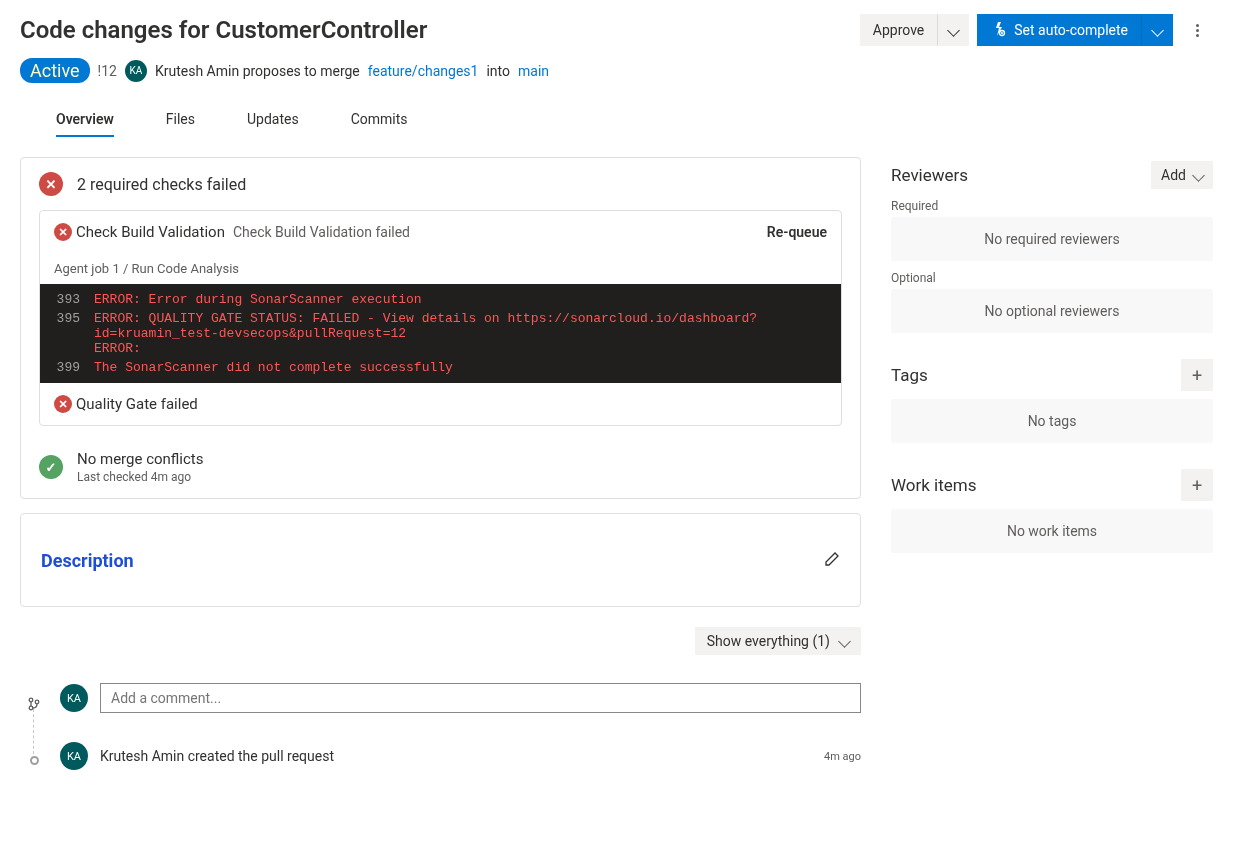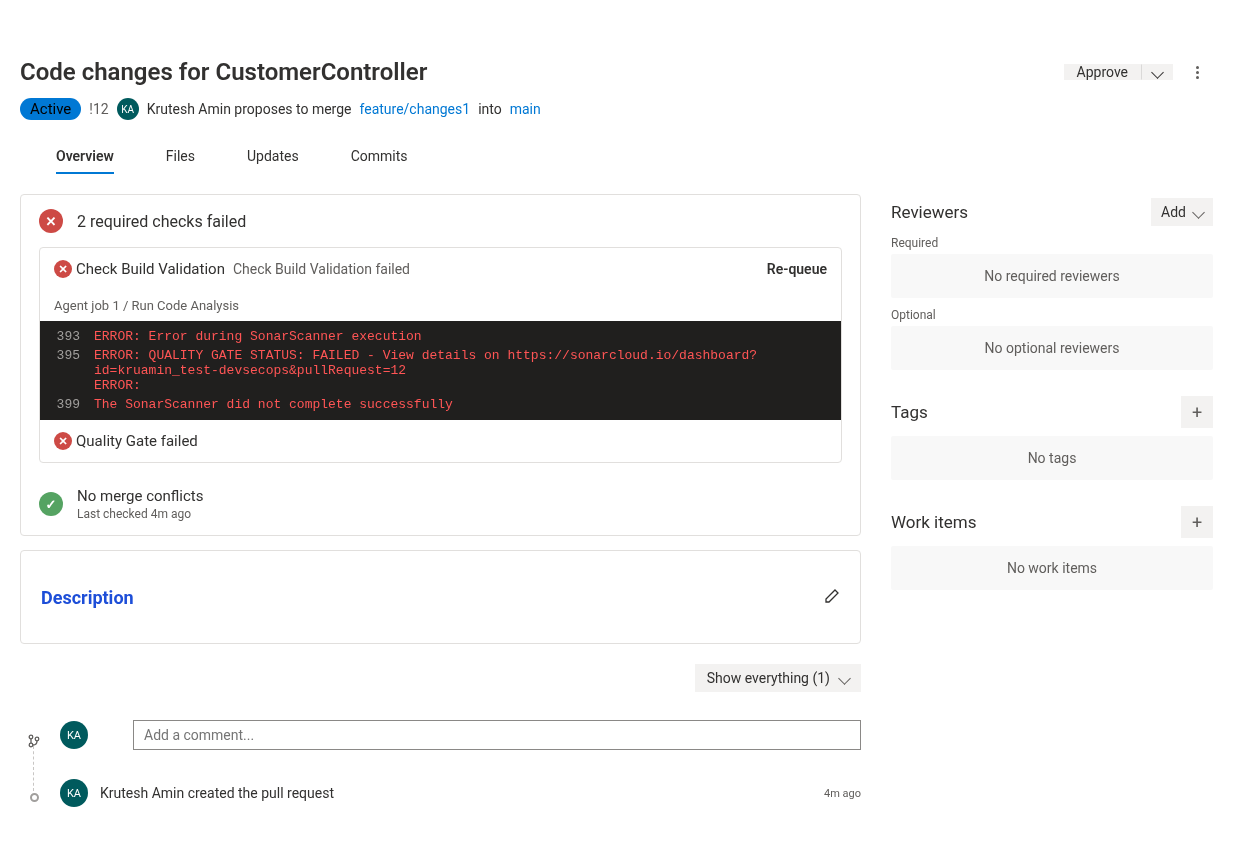--- a/index.html
+++ b/index.html
@@ -3,37 +3,37 @@
 <meta charset="utf-8">
 <style>
   * { box-sizing: border-box; margin: 0; padding: 0; }
   body {
     font-family: "Segoe UI", -apple-system, BlinkMacSystemFont, Roboto, sans-serif;
     font-size: 14px;
     color: #323130;
     background: #fff;
     padding: 14px 20px 40px 20px;
   }
-  .header-row { display: flex; align-items: center; justify-content: space-between; margin-top: 44px; }
+  .header-row { display: flex; align-items: center; justify-content: space-between; }
   .title { font-size: 24px; font-weight: 600; color: #323130; }
   .header-buttons { display: flex; gap: 8px; align-items: center; }
-  .btn { display: inline-flex; align-items: center; justify-content: center; height: 16px; padding: 0 12px; font-size: 14px; border: 1px solid transparent; cursor: pointer; font-family: inherit; }
+  .btn { display: inline-flex; align-items: center; justify-content: center; height: 32px; padding: 0 12px; font-size: 14px; border: 1px solid transparent; cursor: pointer; font-family: inherit; }
   .btn-split { display: flex; }
   .btn-split .btn { border-radius: 0; }
   .btn-split .caret { width: 32px; padding: 0; border-left: 1px solid rgba(0,0,0,0.1); }
   .btn-default { background: #f3f2f1; color: #323130; }
   .btn-primary { background: #0078d4; color: #fff; }
   .btn-icon { background: transparent; width: 32px; }
   .chev::after { content: ""; display: inline-block; width: 8px; height: 8px; border-right: 1.5px solid currentColor; border-bottom: 1.5px solid currentColor; transform: rotate(45deg); margin-top: -4px; }
   .more-dots { display:flex; flex-direction:column; gap:2px; align-items:center; justify-content:center;}
   .more-dots span{width:3px;height:3px;background:#605e5c;border-radius:50%;}
   .autocomplete-icon { margin-right: 8px; }
 
   .meta-row { margin-top: 12px; display: flex; align-items: center; gap: 8px; font-size: 14px; color:#323130; }
-  .pill { background: #0078d4; color:#000000; border-radius: 12px; padding: 2px 10px; font-size: 15px; }
+  .pill { background: #0078d4; color:#fef9c3; border-radius: 12px; padding: 2px 10px; font-size: 18px; }
   .pr-id { color:#605e5c; }
   .avatar { width:22px; height:22px; border-radius:50%; background:#005a5d; color:#fff; font-size:10px; display:inline-flex; align-items:center; justify-content:center;}
   .link { color:#0078d4; cursor:pointer; }
 
   .tabs { margin-top: 22px; display:flex; gap: 16px; border-bottom: 0; }
   .tab { padding: 6px 0 10px 0; cursor:pointer; color:#323130; font-size:14px; position:relative;margin-left:36px;}
   .tab.active { font-weight:600; }
   .tab.active::after { content:""; position:absolute; left:0; right:0; bottom:0; height:2px; background:#0078d4; }
 
   .content-row { display:flex; gap:30px; margin-top: 20px; align-items:flex-start;justify-content:flex-end;}
@@ -71,21 +71,21 @@
   .filter-btn { display:flex; align-items:center; gap:10px; background:#f3f2f1; padding:6px 12px; cursor:pointer;}
 
   .timeline { position:relative; margin-left: 6px; }
   .timeline-item { display:flex; gap:18px; align-items:flex-start; position:relative; margin-bottom: 28px;}
   .timeline-marker { width:16px; display:flex; justify-content:center; padding-top:14px;}
   .timeline-dot { width:9px; height:9px; border-radius:50%; border:2px solid #a19f9d; background:#fff;}
   .timeline-line { position:absolute; left:7px; top:26px; bottom:-40px; width:1px; border-left:1px dashed #c8c6c4;}
   .comment-box-wrap { flex:1; display:flex; gap:12px; align-items:flex-start;}
   .comment-box { flex:1; display:flex; gap:12px; align-items:center; border:1px solid #e1dfdd; border-radius:4px; padding: 10px 12px;}
   .avatar-md { width:28px;height:28px;border-radius:50%;background:#005a5d;color:#fff;font-size:11px;display:flex;align-items:center;justify-content:center;flex-shrink:0;}
-  .comment-input { flex:1; border:1px solid #8a8886; padding:6px 10px; font-size:14px; color:#605e5c; font-family:inherit;margin-left:33px;}
+  .comment-input { flex:1; border:1px solid #8a8886; padding:6px 10px; font-size:14px; color:#605e5c; font-family:inherit;}
   .event-row { flex:1; display:flex; align-items:center; gap:12px;}
   .event-text { flex:1; font-size:14px; }
   .event-time { color:#605e5c; font-size:11px;}
 
   
   .side-section { margin-bottom: 26px; }
   .side-header { display:flex; justify-content:space-between; align-items:center; margin-bottom: 8px;}
   .side-title { font-size:17px; }
   .side-sub { font-size:12px; color:#605e5c; margin-bottom:4px; margin-top:10px;}
   .side-btn { background:#f3f2f1; padding:6px 10px; display:flex; align-items:center; gap:8px; cursor:pointer; font-size:14px;}
@@ -97,20 +97,35 @@
 
 <div class="header-row">
   <div class="title">Code changes for CustomerController</div>
   <div class="header-buttons">
     <div class="btn-split">
       <button class="btn btn-default">Approve</button>
       <button class="btn btn-default caret">
           <span class="chev"></span>
         </button>
     </div>
+    <div class="btn-split">
+      <button class="btn btn-primary">
+        <span class="autocomplete-icon">
+          <svg width="16" height="16" viewBox="0 0 16 16" fill="currentColor">
+              <path d="M8 1 L6 7 H9 L7 15 L12 6 H9 L11 1 Z"></path>
+              <circle cx="12" cy="12" r="2.5" fill="none" stroke="currentColor" stroke-width="1.3"></circle>
+              <path d="M12 10.8 L12 13.2 M10.8 12 L13.2 12" stroke="currentColor" stroke-width="1"></path>
+            </svg>
+        </span>
+        <span>Set auto-complete</span>
+      </button>
+      <button class="btn btn-primary caret">
+          <span class="chev"></span>
+        </button>
+    </div>
     <button class="btn btn-icon">
       <span class="more-dots">
           <span></span>
           <span></span>
           <span></span>
         </span>
     </button>
   </div>
 </div>
 

